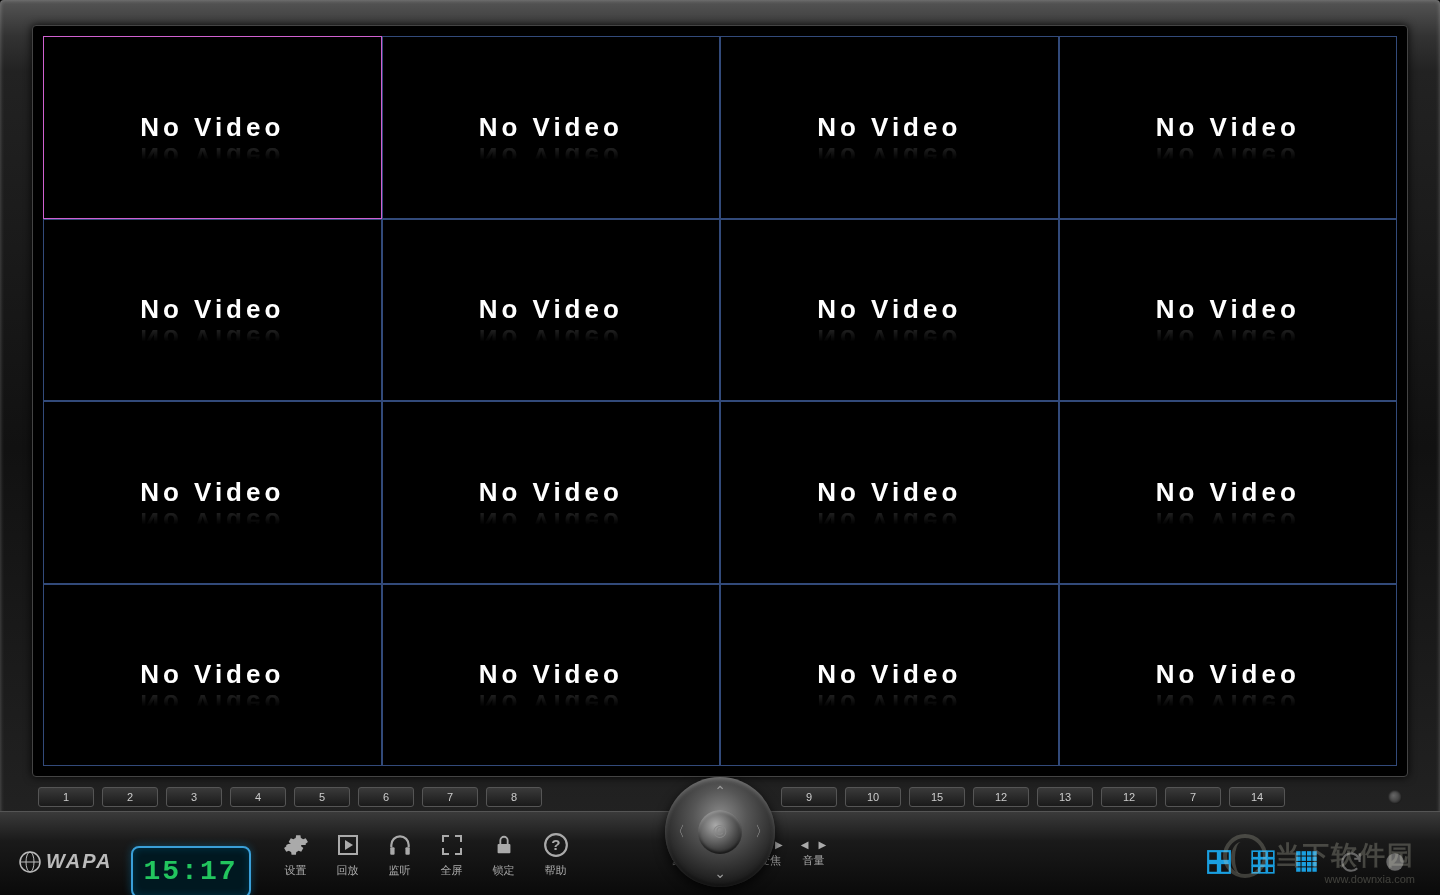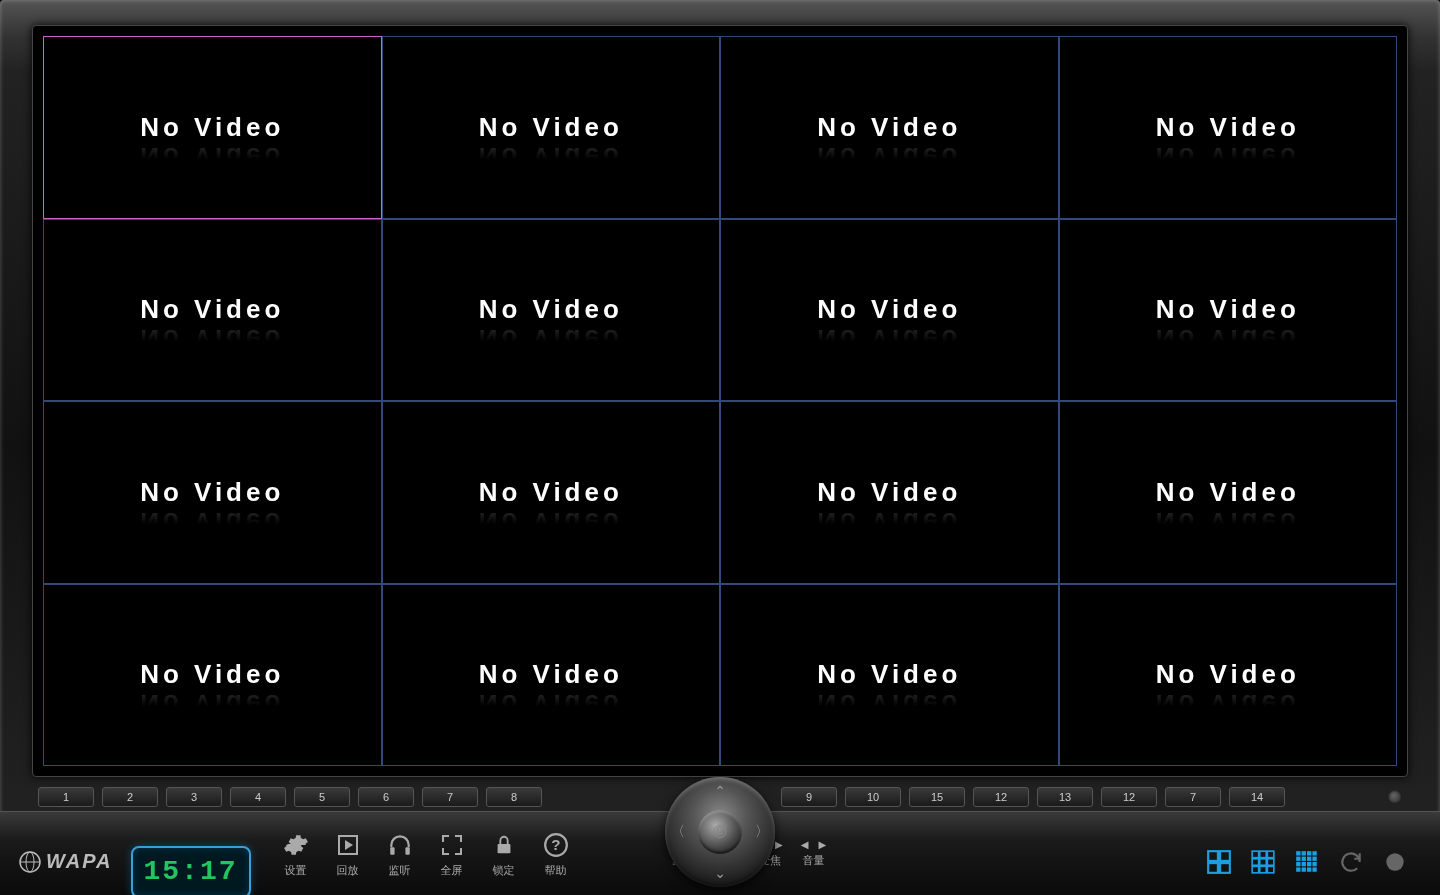--- a/index.html
+++ b/index.html
@@ -388,14 +388,19 @@
           </svg>
       </div>
       <div class="layout-btn dim">
         <svg width="26" height="26" viewBox="0 0 24 24" fill="currentColor">
             <circle cx="12" cy="12" r="8"></circle>
           </svg>
       </div>
     </div>
   </div>
 
+  <div class="watermark">
+    <div class="wcircle"></div>
+    <div class="w1">当下软件园</div>
+    <div class="w2">www.downxia.com</div>
+  </div>
 
 </div>
 
 </body></html>

